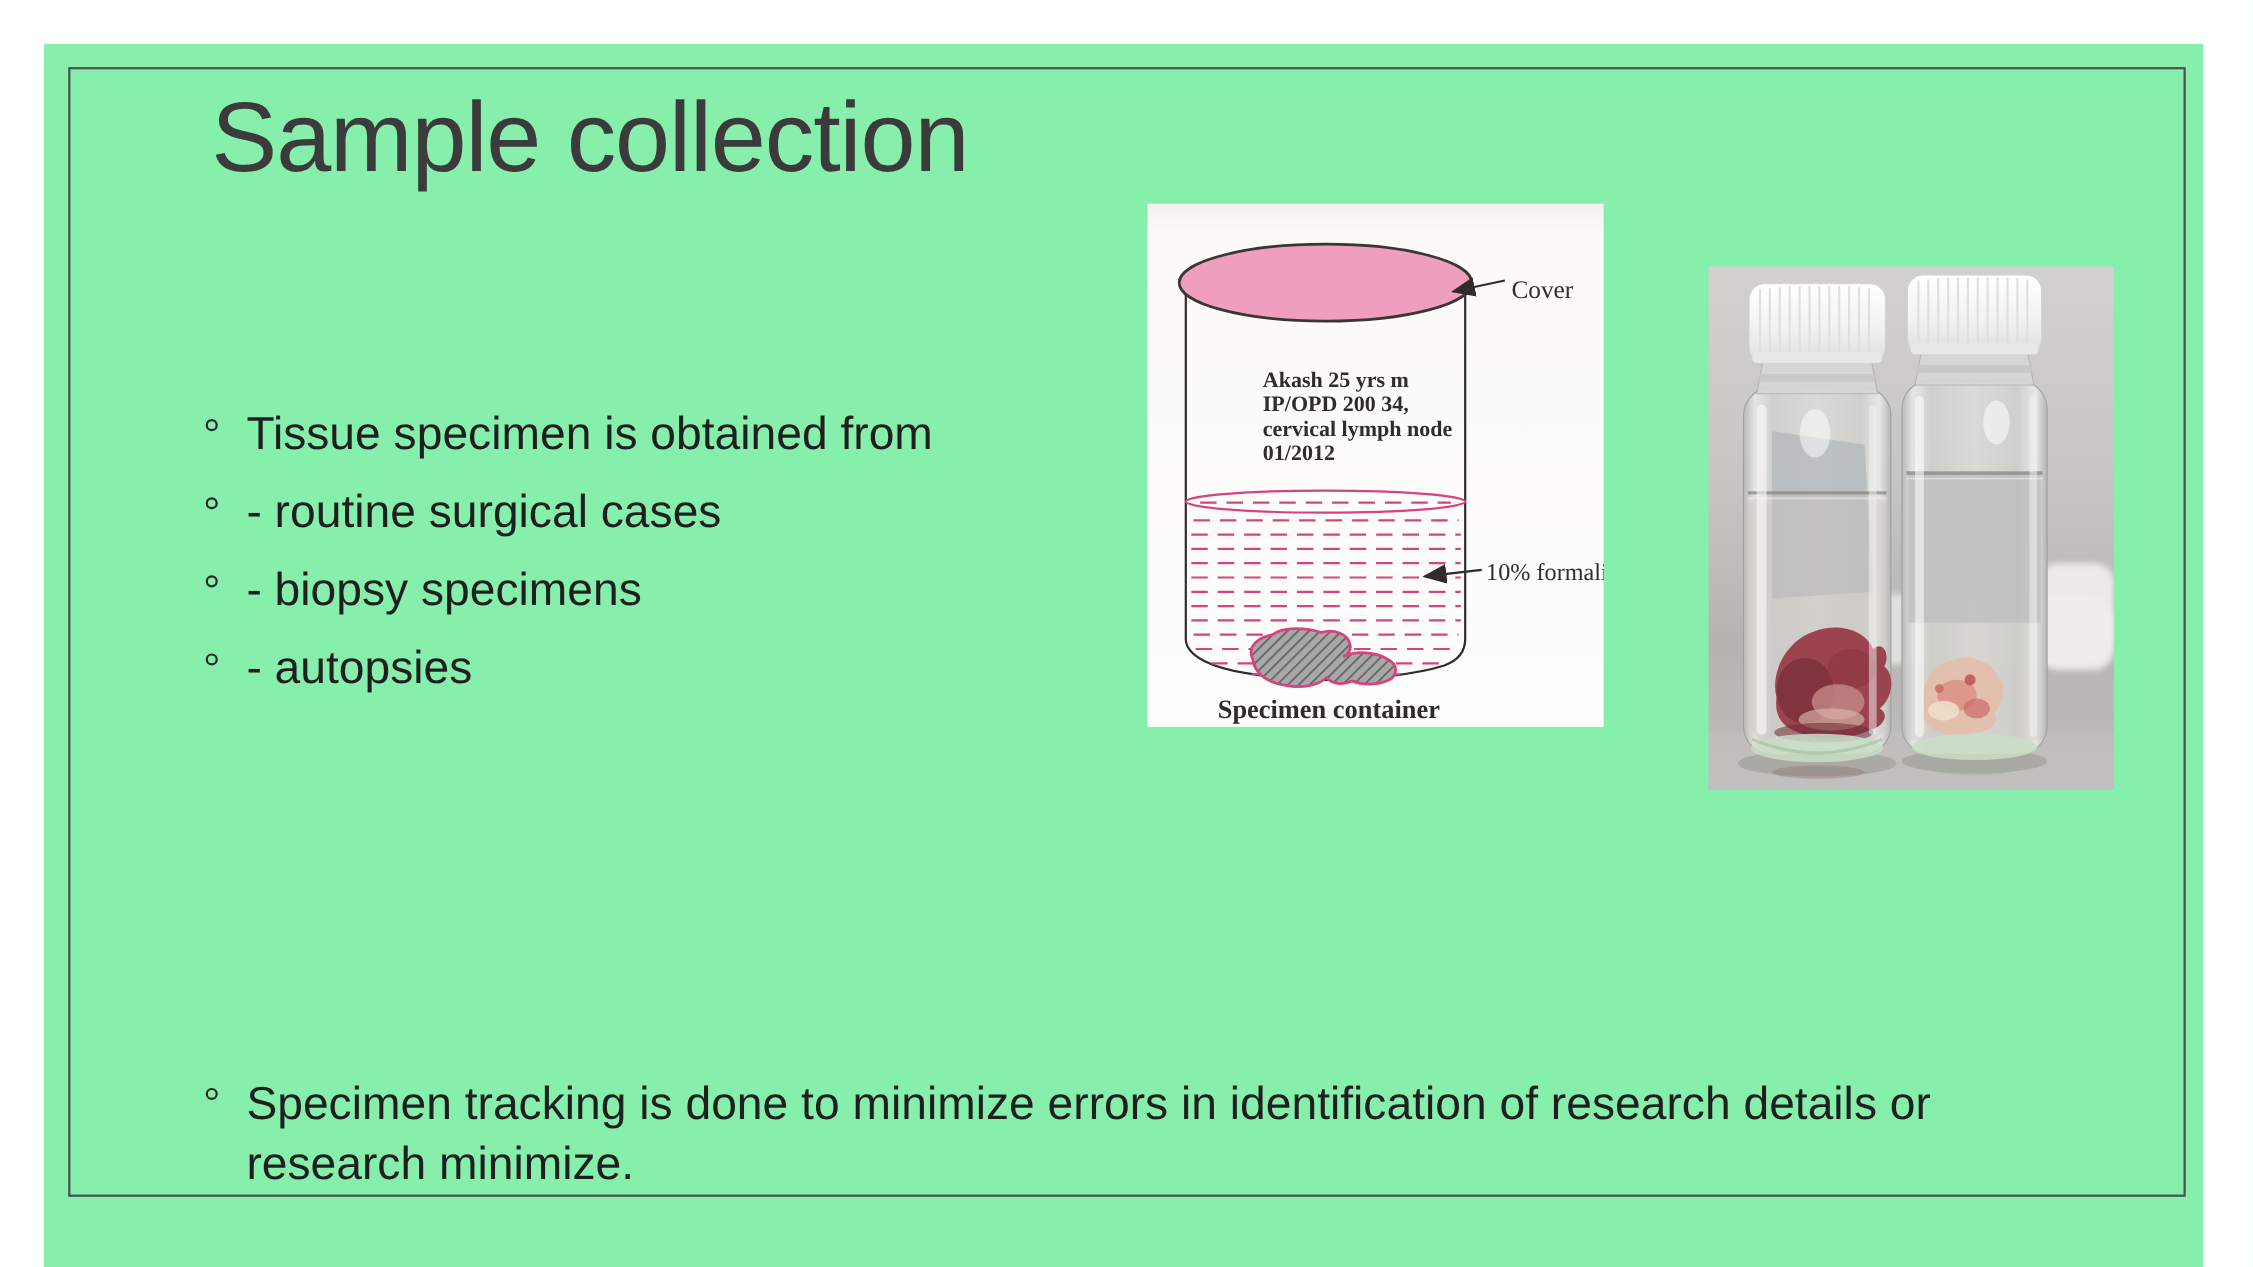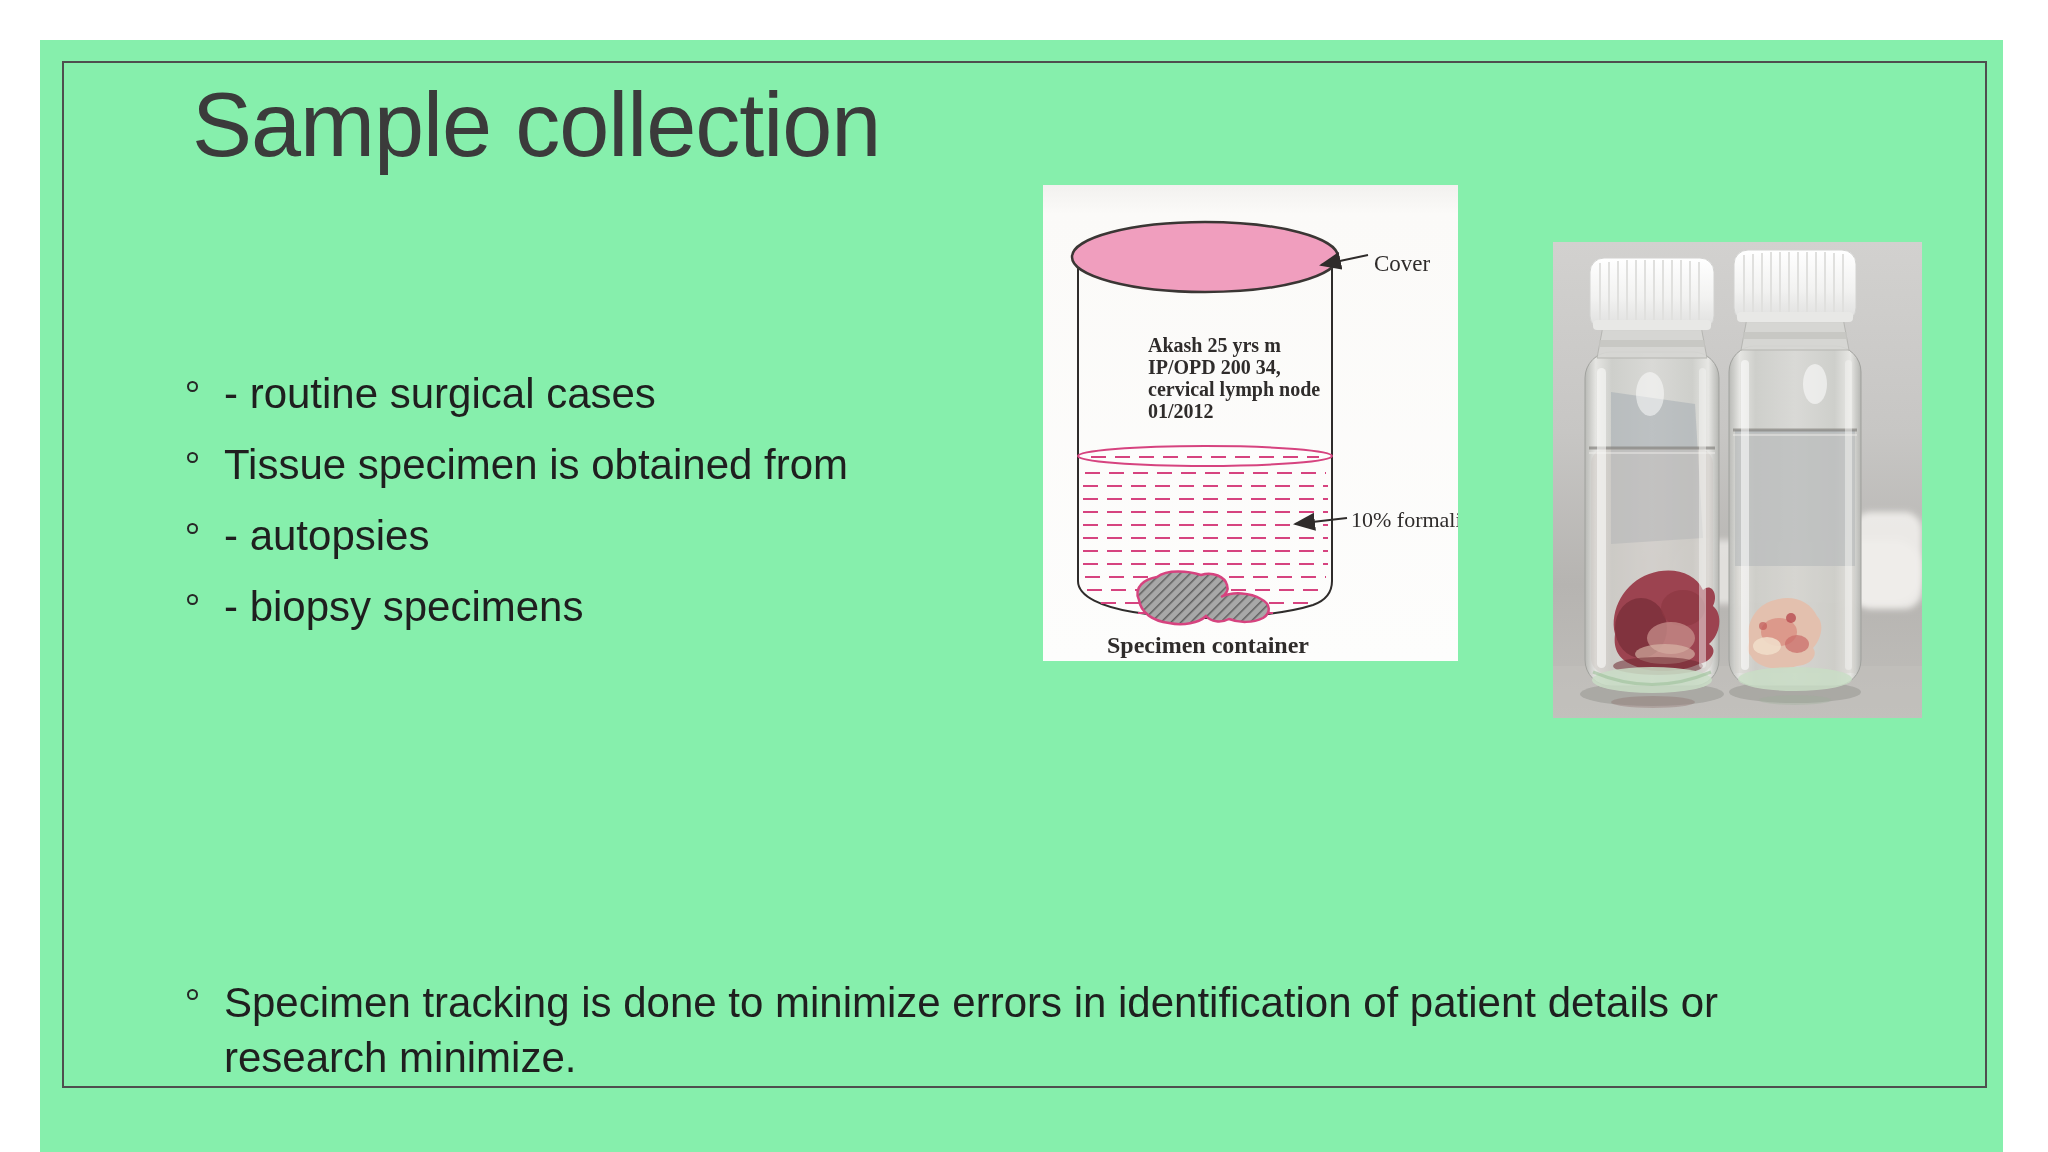--- a/index.html
+++ b/index.html
@@ -35,41 +35,41 @@
 
 <div class="canvas">
   <div class="slide">
     <div class="frame"></div>
 
     <h1 class="title">Sample collection</h1>
 
     <ul class="bullets">
       <li class="b-item">
         <span class="ring"></span>
+        <span class="b-text">Tissue specimen  is obtained from</span>
+      </li>
+      <li class="b-item">
+        <span class="ring"></span>
         <span class="b-text">- routine surgical cases</span>
       </li>
       <li class="b-item">
         <span class="ring"></span>
-        <span class="b-text">Tissue specimen  is obtained from</span>
+        <span class="b-text">- biopsy specimens</span>
       </li>
       <li class="b-item">
         <span class="ring"></span>
         <span class="b-text">- autopsies</span>
-      </li>
-      <li class="b-item">
-        <span class="ring"></span>
-        <span class="b-text">- biopsy specimens</span>
       </li>
     </ul>
 
 
     <div class="para" style="top:935px">
       <span class="ring"></span>
       <div class="p-lines">
-        <div>Specimen tracking is done to minimize errors in identification of patient details or</div>
+        <div>Specimen tracking is done to minimize errors in identification of research details or</div>
         <div>research minimize.</div>
       </div>
     </div>
 
     <svg class="diagram-svg" width="415" height="476" viewBox="0 0 415 476" xmlns="http://www.w3.org/2000/svg">
       <defs>
         <linearGradient id="paperG" x1="0" y1="0" x2="0" y2="1">
           <stop offset="0" stop-color="#f2f1ef"></stop>
           <stop offset="0.06" stop-color="#fbfaf8"></stop>
           <stop offset="1" stop-color="#fdfdfc"></stop>

